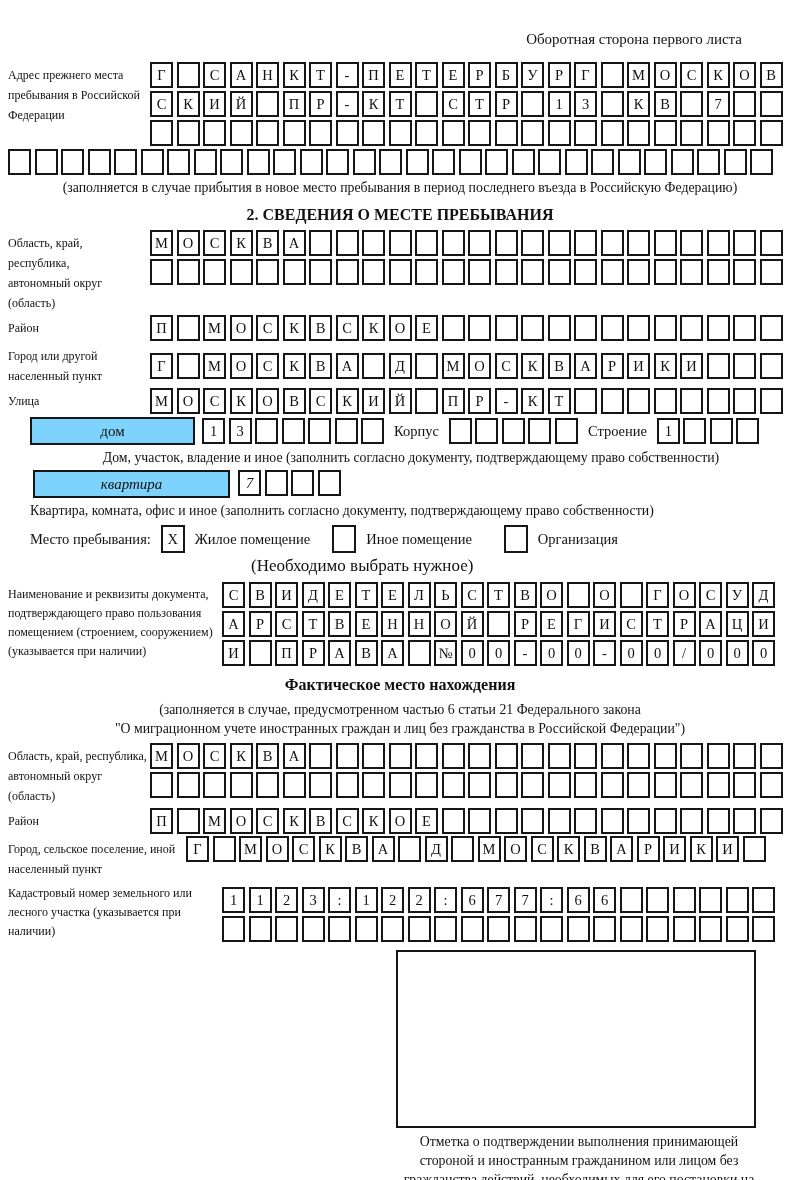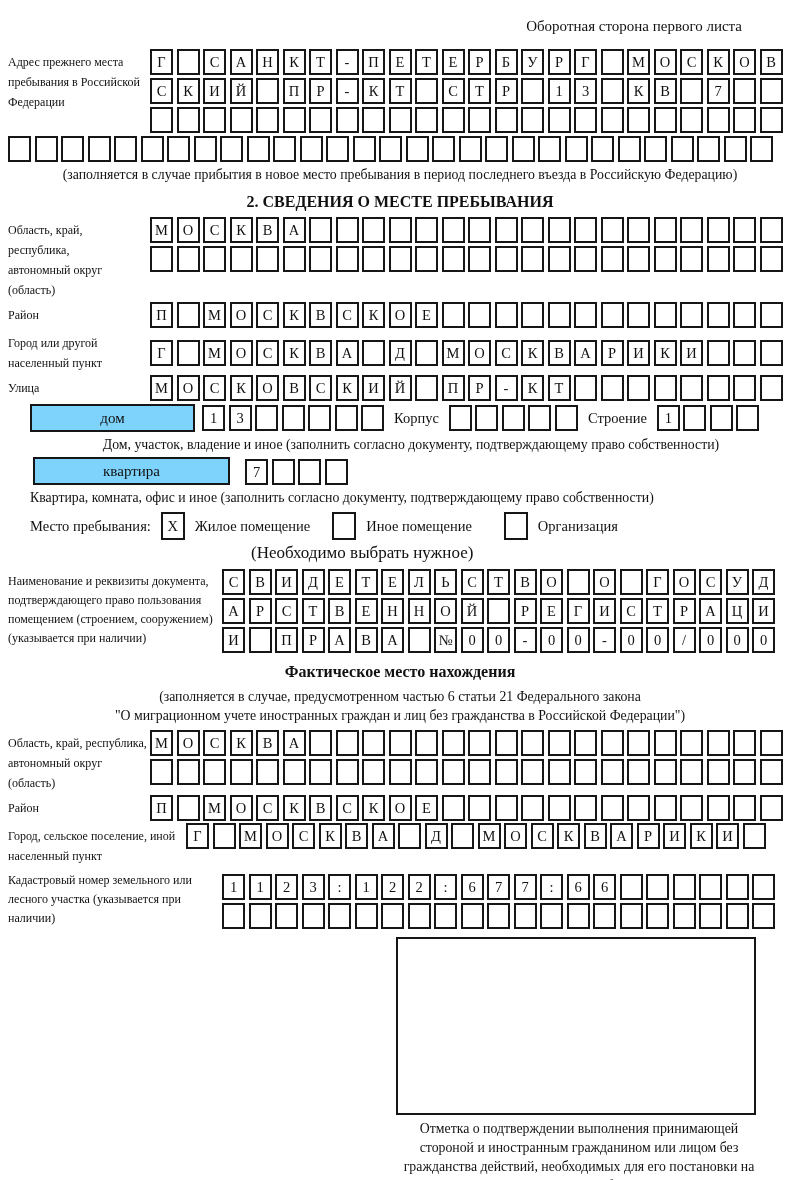--- a/index.html
+++ b/index.html
@@ -4,21 +4,21 @@
 <style>
   html,body{margin:0;padding:0;background:#fff;}
   .page{
     position:relative;
     width:800px;height:1180px;
     margin:0 auto;
     background:#fff;
     color:#111;
     font-family:"Liberation Serif","DejaVu Serif",serif;
     box-sizing:border-box;
-    padding:6px 8px;
+    padding:19px 8px;
     overflow:hidden;
   }
   .hdr-note{
     text-align:right;
     padding-right:50px;
     font-size:15px;
     margin-top:12px;
     margin-bottom:14px;
   }
   .field{display:flex;align-items:flex-start;margin-bottom:2px;}
@@ -56,21 +56,21 @@
   .widebox{
     box-sizing:border-box;
     border:2px solid #161616;
     height:28px;
     display:flex;align-items:center;justify-content:center;
     font-size:15px;
     background:#7dd3fc;
   }
   .house-row{display:flex;align-items:center;gap:7px;margin:3px 0 2px 22px;}
   .inline-lb{font-size:14.5px;white-space:nowrap;padding:0 3px;}
-  .apt-row{display:flex;align-items:flex-end;gap:15px;margin:4px 0 2px 25px;}
+  .apt-row{display:flex;align-items:flex-start;gap:8px;margin:4px 0 2px 25px;font-style:italic;}
   .chk-row{display:flex;align-items:center;gap:10px;margin:6px 0 2px 22px;font-size:14.5px;}
   .chk-opt{display:flex;align-items:center;gap:10px;}
   .chk-box{width:24px;height:28px;}
   .hint{font-size:17px;margin:3px 0 6px 243px;}
   .center-note{text-align:center;font-size:13.8px;line-height:19px;margin:0 0 5px 0;}
   .stamp-wrap{margin-left:388px;width:366px;margin-top:8px;}
   .stamp-box{
     box-sizing:border-box;
     width:360px;height:178px;
     border:2px solid #161616;

